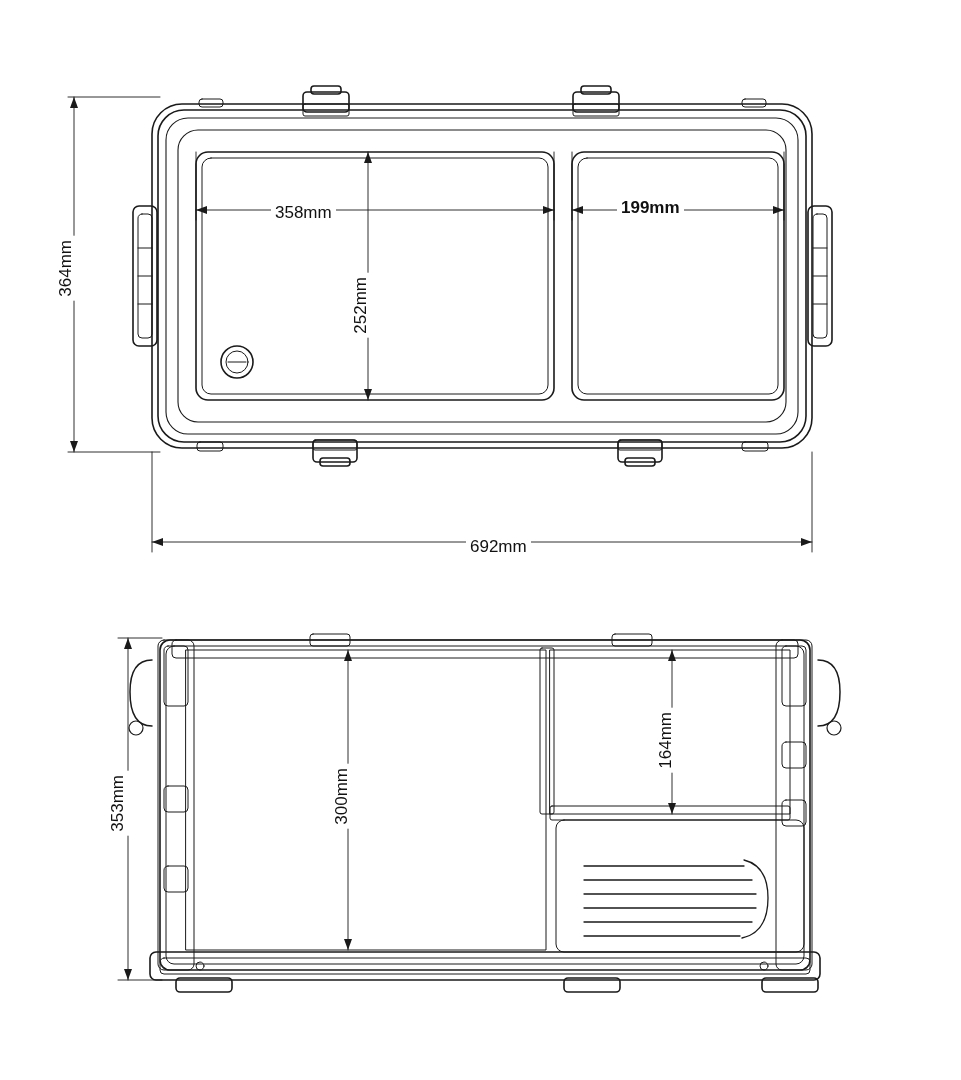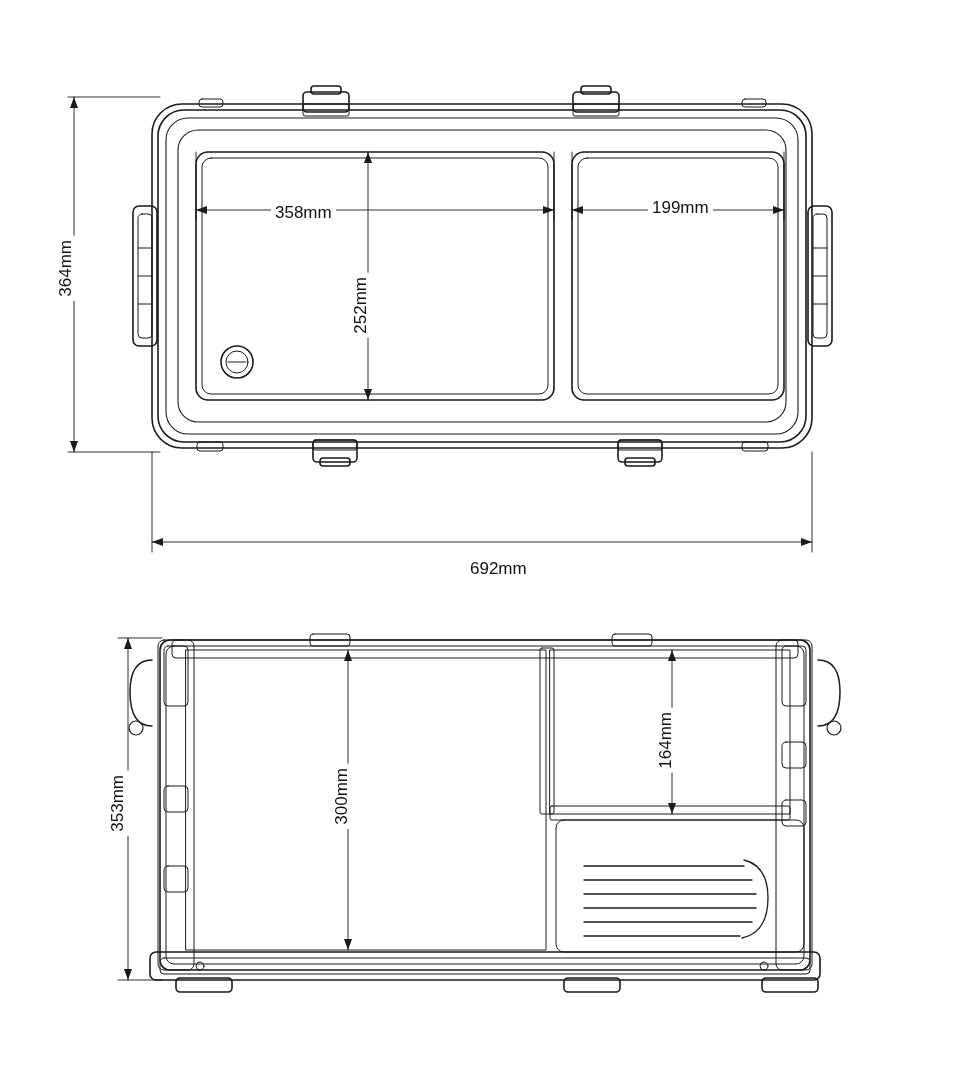--- a/index.html
+++ b/index.html
@@ -196,25 +196,25 @@
         <line x1="672" y1="650" x2="672" y2="814"></line>
         <path d="M672 650 l-4 11 l8 0 z" fill="#1a1a1a" stroke="none"></path>
         <path d="M672 814 l-4 -11 l8 0 z" fill="#1a1a1a" stroke="none"></path>
       </g>
 
     </g>
   </svg>
 
   <div class="dimlabel rot90" style="left: 34px; top: 258px;">364mm</div>
 
-  <div class="dimlabel" style="left: 466px; top: 559px;">692mm</div>
+  <div class="dimlabel" style="left: 466px; top: 537px;">692mm</div>
 
   <div class="dimlabel" style="left: 271px; top: 203px;">358mm</div>
 
-  <div class="dimlabel" style="left: 648px; top: 198px;">199mm</div>
+  <div class="dimlabel" style="left: 617px; top: 198px; font-weight: bold;">199mm</div>
 
   <div class="dimlabel rot90" style="left: 329px; top: 295px;">252mm</div>
 
   <div class="dimlabel rot90" style="left: 86px; top: 793px;">353mm</div>
 
   <div class="dimlabel rot90" style="left: 310px; top: 786px;">300mm</div>
 
   <div class="dimlabel rot90" style="left: 634px; top: 730px;">164mm</div>
 
 </div>

